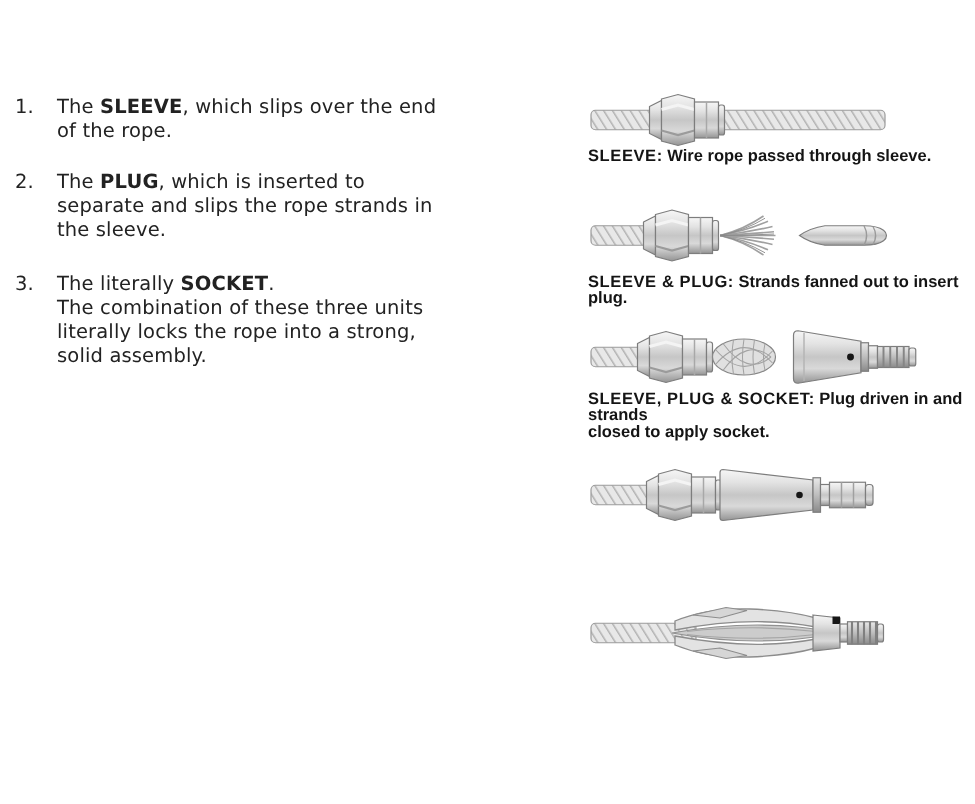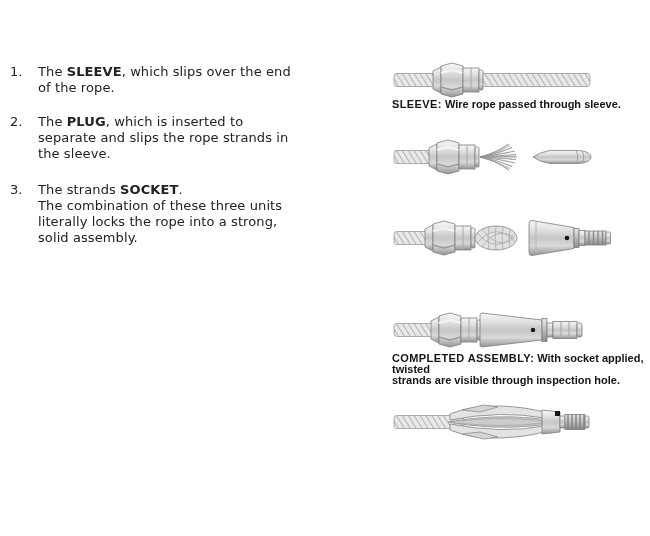--- a/index.html
+++ b/index.html
@@ -115,64 +115,67 @@
 of the rope.</span></div>
   </div>
   <div class="list-item" style="top:114px">
     <span class="list-num">2.</span>
     <div class="list-text"><span>The </span><b>PLUG</b><span>, which is inserted to
 separate and slips the rope strands in
 the sleeve.</span></div>
   </div>
   <div class="list-item" style="top:182px">
     <span class="list-num">3.</span>
-    <div class="list-text"><span>The strands </span><b>SOCKET</b><span>.
+    <div class="list-text"><span>The literally </span><b>SOCKET</b><span>.
 The combination of these three units
 literally locks the rope into a strong,
 solid assembly.</span></div>
   </div>
 
   <svg class="fig" style="top:58px" viewBox="0 0 250 44">
     <rect x="2" y="15.5" width="196" height="13" rx="3" fill="url(#ropeP)" stroke="#9a9a9a" stroke-width="0.8"></rect>
     <use href="#sym-sleeve" x="40" y="4" width="52" height="36"></use>
   </svg>
   <div class="caption" style="top:99px">
     <span class="cap-label">SLEEVE:</span><span class="cap-text">Wire rope passed through sleeve.</span>
   </div>
 
   <svg class="fig" style="top:135px" viewBox="0 0 250 44">
     <rect x="2" y="15.5" width="48" height="13" rx="3" fill="url(#ropeP)" stroke="#9a9a9a" stroke-width="0.8"></rect>
     <use href="#sym-sleeve" x="36" y="4" width="52" height="36"></use>
     <use href="#sym-fan" x="88" y="8" width="38" height="28"></use>
     <use href="#sym-plug" x="140" y="13" width="60" height="18"></use>
   </svg>
+  <div class="caption" style="top:183px">
+    <span class="cap-label">SLEEVE &amp; PLUG:</span><span class="cap-text">Strands fanned out to insert plug.</span>
+  </div>
 
   <svg class="fig" style="top:216px" viewBox="0 0 250 44">
     <rect x="2" y="15.5" width="44" height="13" rx="3" fill="url(#ropeP)" stroke="#9a9a9a" stroke-width="0.8"></rect>
     <use href="#sym-sleeve" x="32" y="4" width="52" height="36"></use>
     <use href="#sym-bulb" x="82" y="9" width="44" height="26"></use>
     <use href="#sym-socket" x="136" y="3" width="92" height="38"></use>
   </svg>
+  <div class="caption" style="top:261px">
+    <span class="cap-label">SLEEVE, PLUG &amp; SOCKET:</span><span class="cap-text">Plug driven in and strands
+closed to apply socket.</span>
+  </div>
 
   <svg class="fig" style="top:308px" viewBox="0 0 250 44">
     <rect x="2" y="15.5" width="48" height="13" rx="3" fill="url(#ropeP)" stroke="#9a9a9a" stroke-width="0.8"></rect>
     <use href="#sym-sleeve" x="38" y="4" width="52" height="36"></use>
     <path d="M90,5 Q88,5 88,7 L88,37 Q88,39 90,39 L150,32 L150,12 Z" fill="url(#gmetal)" stroke="#7d7d7d" stroke-width="0.8"></path>
     <circle cx="141" cy="22" r="2.2" fill="#161616"></circle>
     <rect x="150" y="10.5" width="5" height="23" fill="url(#gmetal2)" stroke="#7d7d7d" stroke-width="0.8"></rect>
     <rect x="155" y="15" width="6" height="14" fill="url(#gmetal)" stroke="#7d7d7d" stroke-width="0.8"></rect>
     <rect x="161" y="13.5" width="24" height="17" fill="url(#gmetal)" stroke="#7d7d7d" stroke-width="0.8"></rect>
     <line x1="169" y1="13.5" x2="169" y2="30.5" stroke="#a0a0a0" stroke-width="1"></line>
     <line x1="177" y1="13.5" x2="177" y2="30.5" stroke="#a0a0a0" stroke-width="1"></line>
     <rect x="185" y="15" width="5" height="14" rx="2" fill="url(#gmetal)" stroke="#7d7d7d" stroke-width="0.8"></rect>
   </svg>
-  <div class="caption" style="top:353px">
-    <span class="cap-label">COMPLETED ASSEMBLY:</span><span class="cap-text">With socket applied, twisted
-strands are visible through inspection hole.</span>
-  </div>
 
   <svg class="fig" style="top:400px" viewBox="0 0 250 44">
     <rect x="2" y="15.5" width="70" height="13" rx="3" fill="url(#ropeP)" stroke="#9a9a9a" stroke-width="0.8"></rect>
     <path d="M58,14 Q80,5 108,6 Q134,7 152,12 L152,18 Q110,10 58,20 Z" fill="#e3e3e3" stroke="#8c8c8c" stroke-width="0.9"></path>
     <path d="M58,30 Q80,39 108,38 Q134,37 152,32 L152,26 Q110,34 58,24 Z" fill="#e3e3e3" stroke="#8c8c8c" stroke-width="0.9"></path>
     <path d="M70,10 L92,5 L106,7 L88,12 Z" fill="#d6d6d6" stroke="#8c8c8c" stroke-width="0.8"></path>
     <path d="M70,34 L92,39 L106,37 L88,32 Z" fill="#d6d6d6" stroke="#8c8c8c" stroke-width="0.8"></path>
     <path d="M56,22 Q100,14 140,18 Q158,20 166,22 Q158,24 140,26 Q100,30 56,22 Z" fill="#cccccc" stroke="#909090" stroke-width="0.8"></path>
     <path d="M66,21 Q110,16 152,21" fill="none" stroke="#a5a5a5" stroke-width="0.8"></path>
     <path d="M66,23 Q110,28 152,23" fill="none" stroke="#a5a5a5" stroke-width="0.8"></path>

